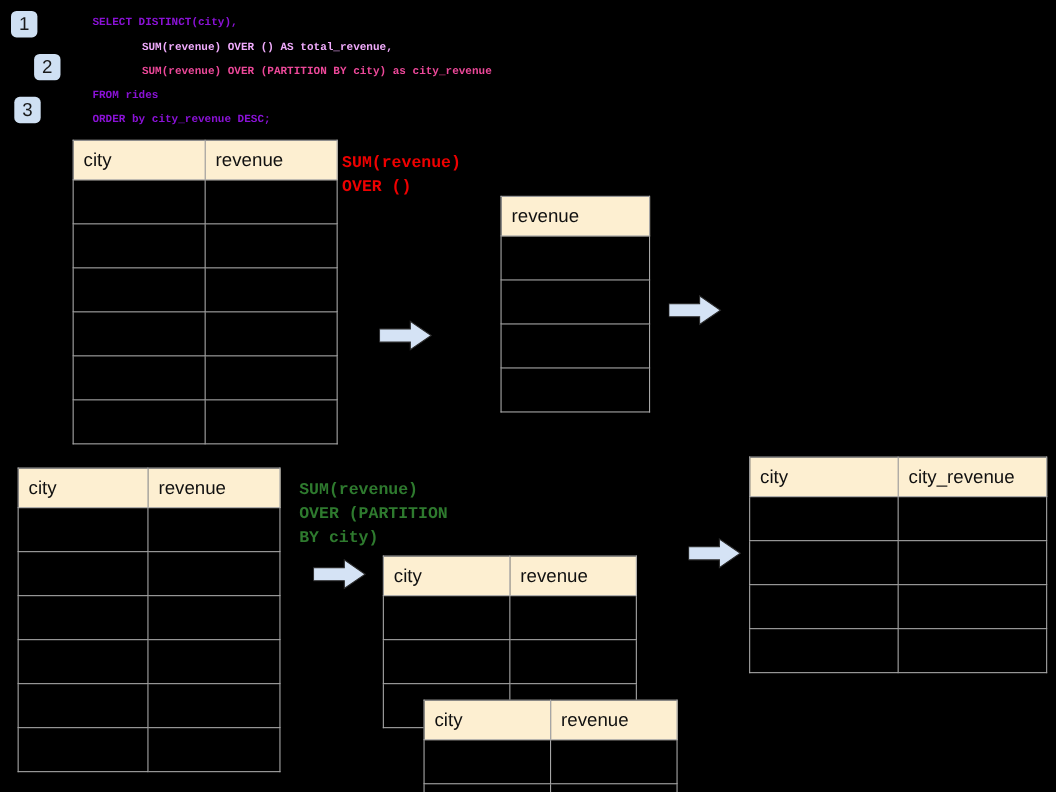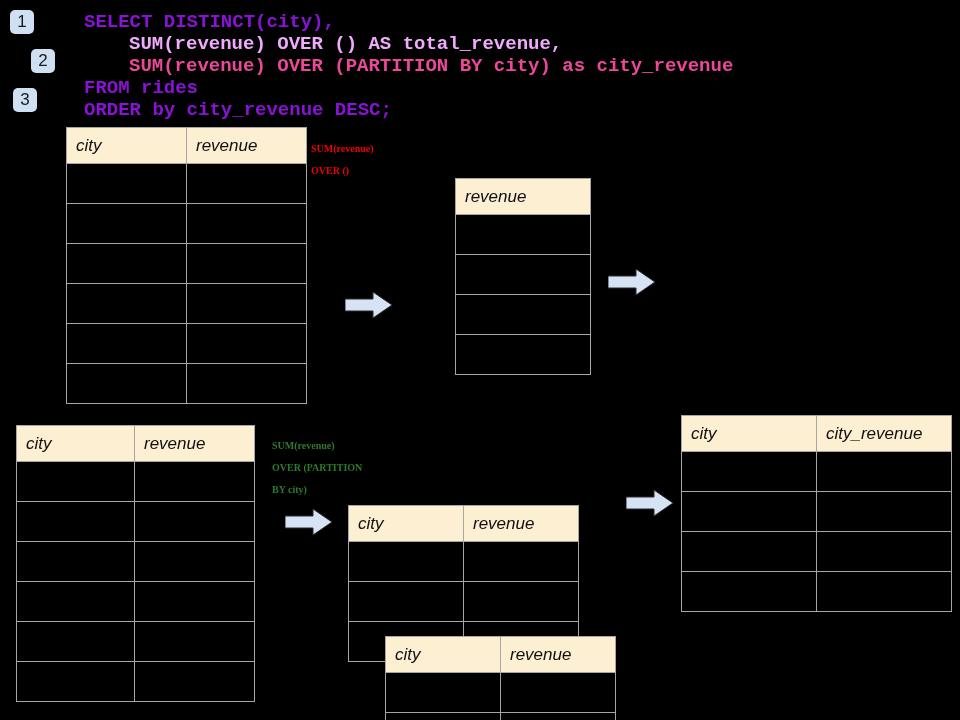--- a/index.html
+++ b/index.html
@@ -27,54 +27,53 @@
     line-height: 24px;
     text-align: center;
     width: 24px;
     height: 24px;
   }
 
   
   .code {
     position: absolute;
     font-family: "Liberation Mono", monospace;
-    font-size: 19px;
+    font-size: 10px;
     line-height: 22px;
     white-space: pre;
     font-weight: bold;
     letter-spacing: 0px;
   }
   .c-purple { color: #8a12d6; }
   .c-red    { color: #f0abfc; }
   .c-green  { color: #ec4899; }
 
   
   .annot {
     position: absolute;
-    font-family: Liberation Serif, serif;
-    font-size: 10px;
+    font-family: Liberation Mono, monospace;
+    font-size: 15px;
     line-height: 22px;
     white-space: pre;
     font-weight: bold;
   }
   .a-red   { color: #ef0000; }
   .a-green { color: #2e7a2e; }
 
   
   .tbl {
     position: absolute;
     border-collapse: collapse;
     table-layout: fixed;
     background: #000;
   }
   .tbl td, .tbl th {
     border: 1px solid #a6a6a6;
     padding: 0;
     margin: 0;
-    font-style: italic;
   }
   .tbl th {
     background: #fdefd1;
     color: #101010;
     font-family: "Liberation Sans", sans-serif;
     font-size: 17px;
     font-weight: normal;
     text-align: left;
     padding-left: 9px;
     height: 36px;

